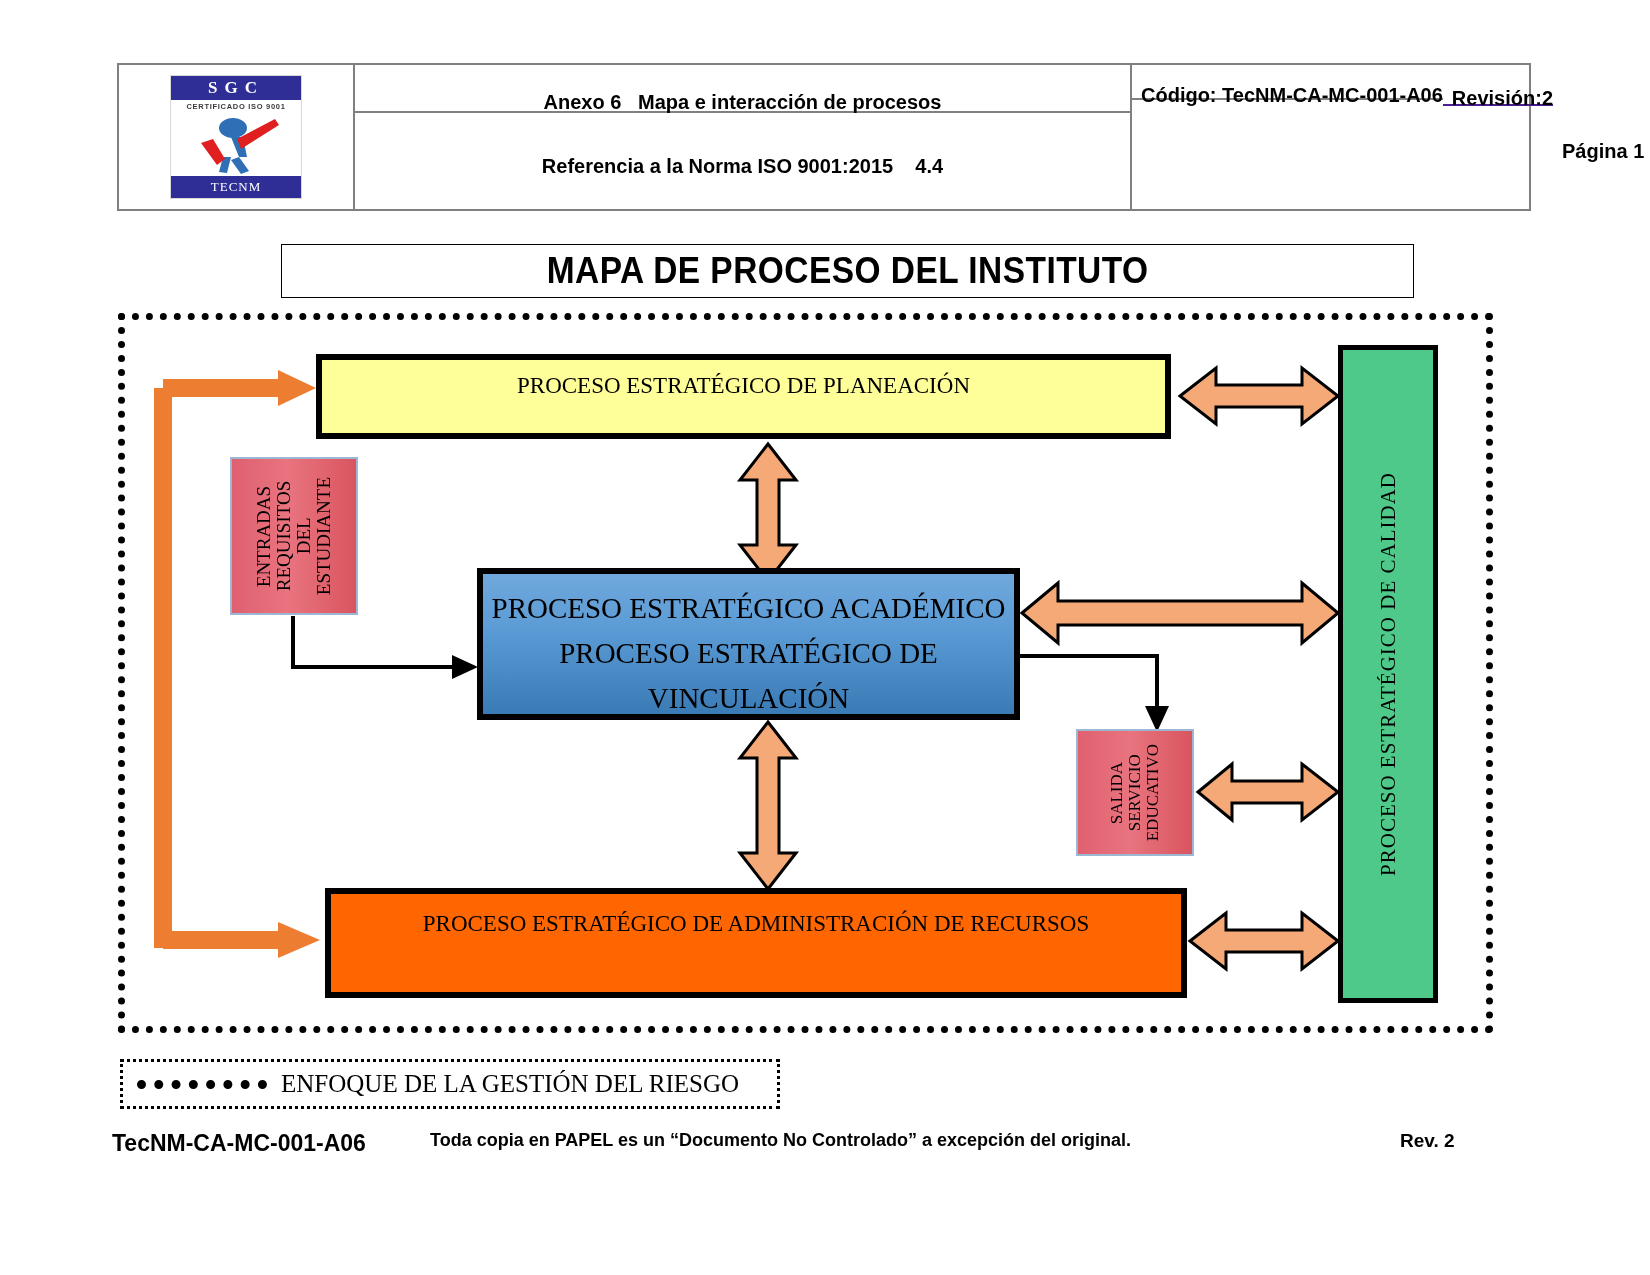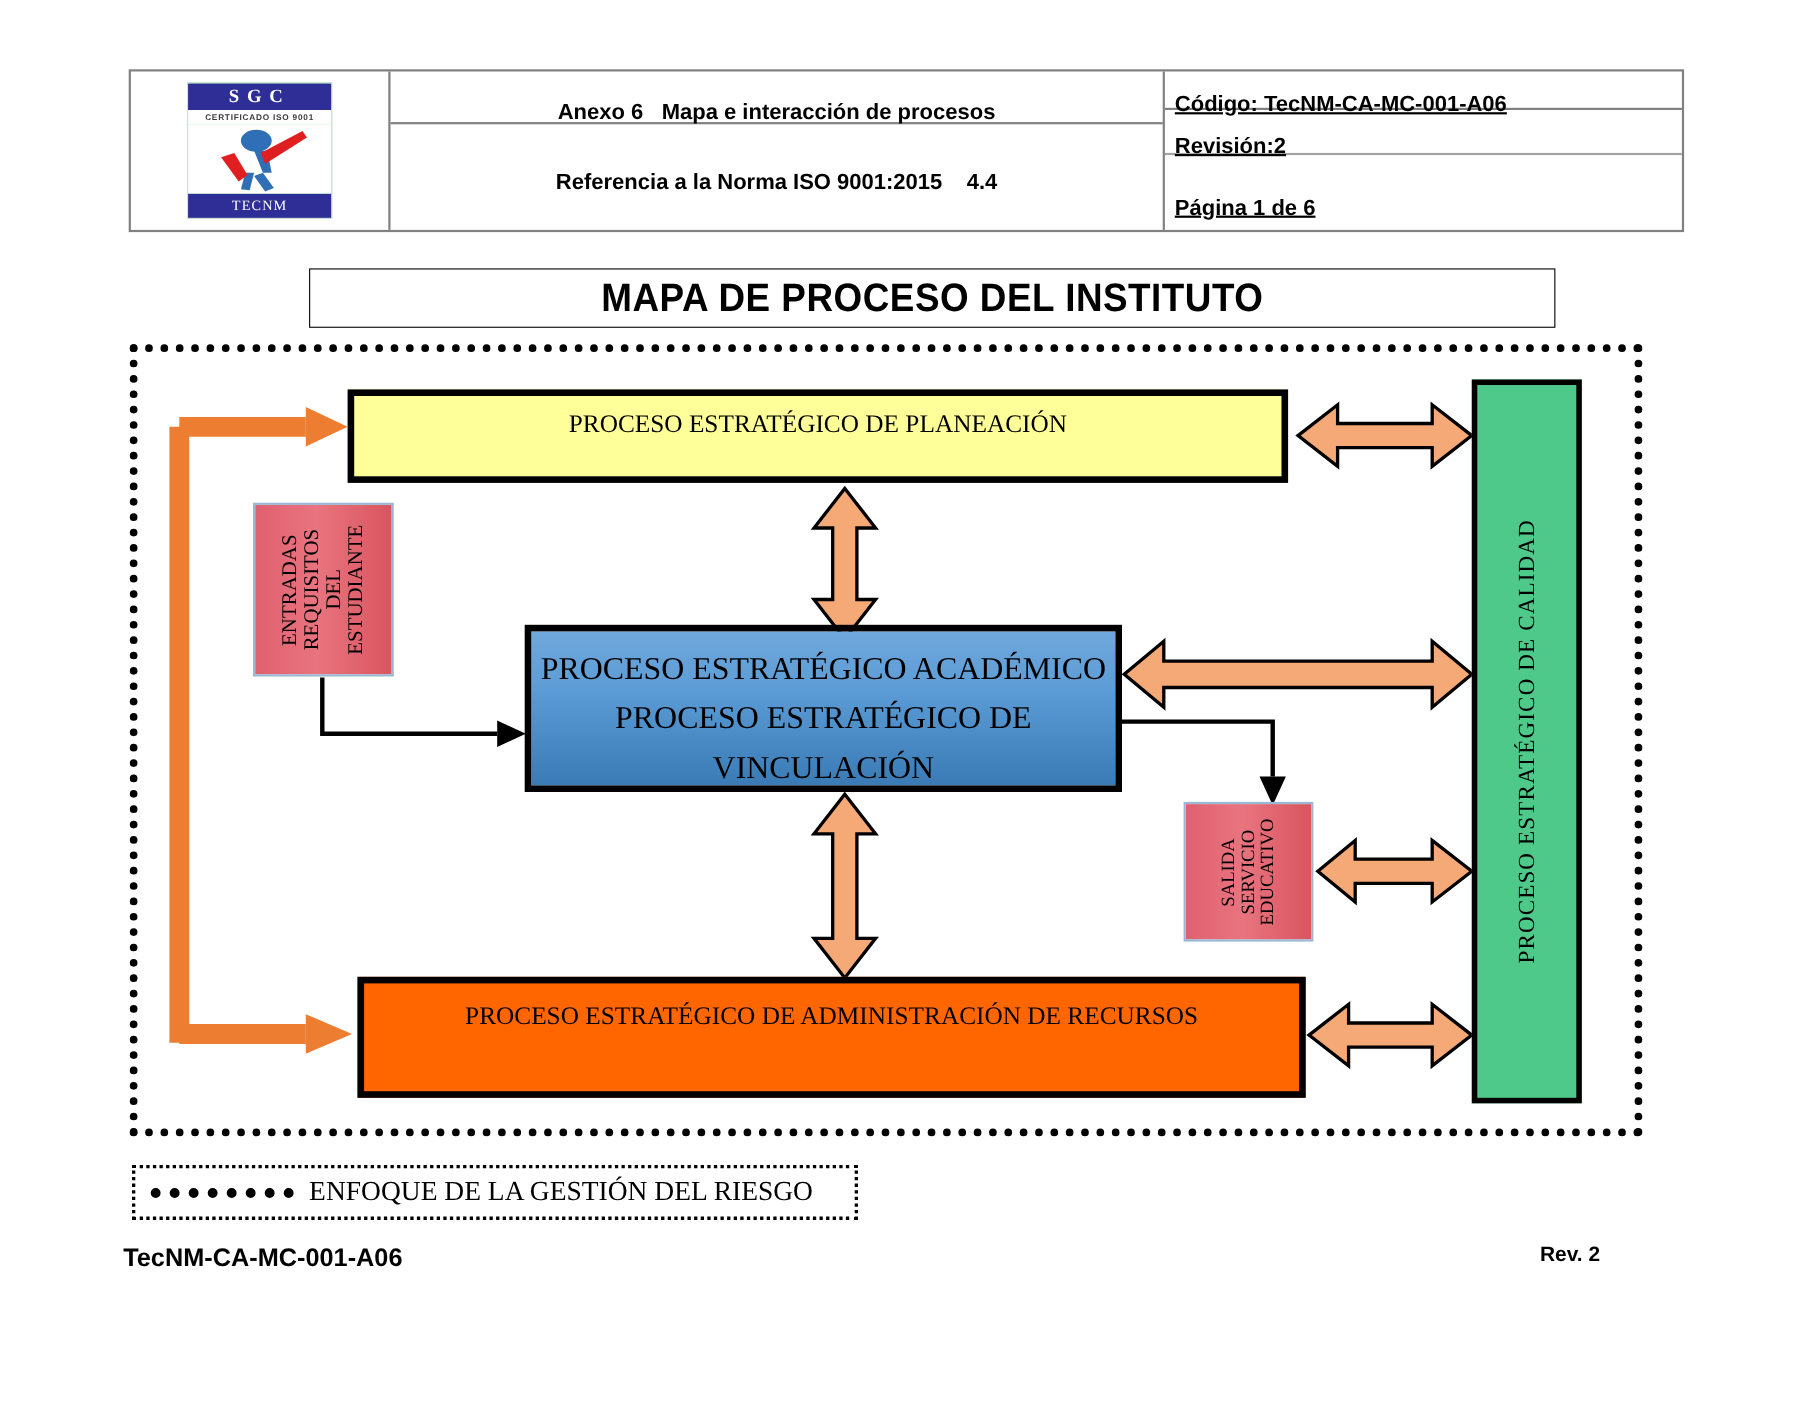--- a/index.html
+++ b/index.html
@@ -19,24 +19,24 @@
   .logo-iso{background:#fff;color:#3a3a3a;height:13px;display:flex;align-items:center;
             justify-content:center;font-size:7.5px;font-weight:bold;letter-spacing:.7px;}
   .logo-mid{flex:1;position:relative;background:#fff;overflow:hidden;}
   .logo-bot{background:#2e2e96;color:#fff;height:22px;display:flex;align-items:center;
             justify-content:center;font-size:13px;font-family:"Liberation Serif",serif;
             letter-spacing:1px;}
   .hdr-mid{flex:1;display:flex;flex-direction:column;border-right:2px solid #808080;box-sizing:border-box;}
   .hdr-mid .r1{height:48px;border-bottom:2px solid #808080;box-sizing:border-box;
                display:flex;align-items:center;justify-content:center;}
   .hdr-mid .r2{flex:1;display:flex;align-items:flex-start;justify-content:center;padding-top:14px;}
-  .hdr-right{width:470px;display:flex;flex-direction:column;text-decoration:underline;}
+  .hdr-right{width:397px;display:flex;flex-direction:row;}
   .hdr-right .c1{height:35px;border-bottom:2px solid #808080;box-sizing:border-box;
                  display:flex;align-items:center;padding-left:9px;}
-  .hdr-right .c2{height:41px;border-bottom:2px solid #a3a3a3;box-sizing:border-box;
+  .hdr-right .c2{height:41px;border-bottom:2px solid #4c1d95;box-sizing:border-box;
                  display:flex;align-items:center;padding-left:9px;}
   .hdr-right .c3{flex:1;display:flex;align-items:center;padding-left:9px;}
   .hdr-txt{font-size:20px;font-weight:bold;color:#000;font-family:"Liberation Sans",sans-serif;white-space:pre;margin-top:28px;}
 
   
   .title-box{position:absolute;left:281px;top:244px;width:1133px;height:54px;
              border:1px solid #000;box-sizing:border-box;display:flex;
              align-items:center;justify-content:center;}
   .title-txt{font-size:36px;font-weight:bold;letter-spacing:.5px;
              font-family:"Liberation Sans",sans-serif;transform:scaleX(.93);}
@@ -227,16 +227,17 @@
   </div>
 
   <div class="legend">
     <span class="legend-dash"></span>
     <span class="legend-txt">ENFOQUE DE LA GESTIÓN DEL RIESGO</span>
   </div>
 
   <div class="footer">
 
     <span class="foot-l">TecNM-CA-MC-001-A06</span>
+    <span class="foot-c">Toda copia en PAPEL es un “Documento No Controlado” a excepción del original.</span>
     <span class="foot-r">Rev. 2</span>
   </div>
 
 </div>
 
 </body></html>

